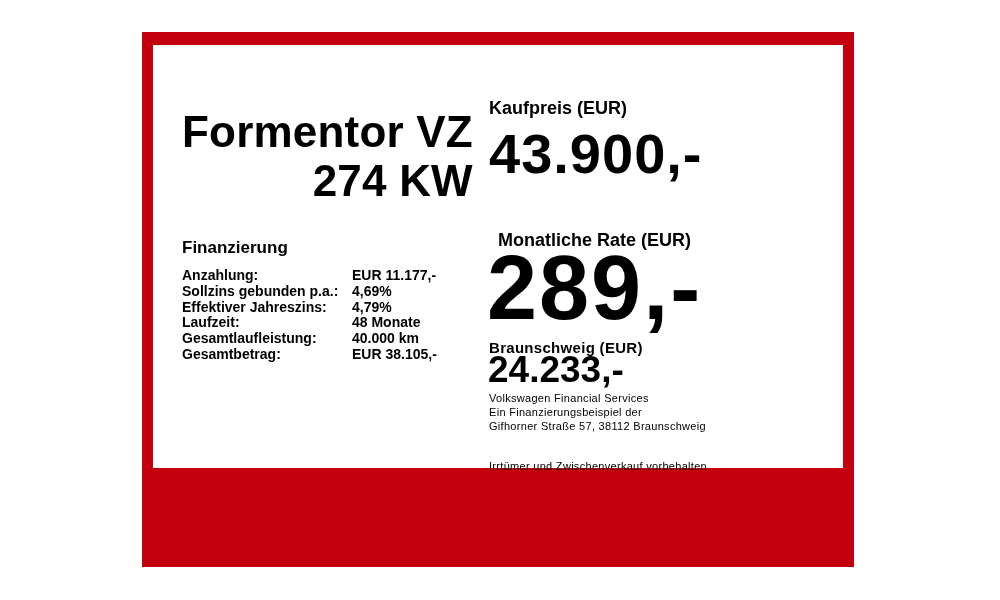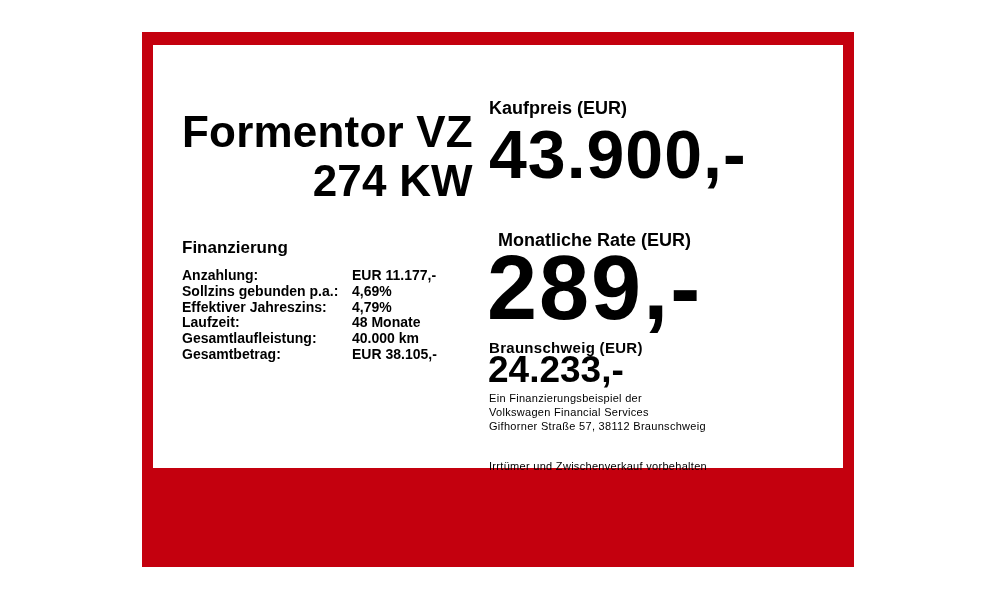--- a/index.html
+++ b/index.html
@@ -38,21 +38,21 @@
   }
   .fin-table {
     position: absolute; left: 29px; top: 223px;
     font-size: 14px; font-weight: bold; line-height: 15.8px;
     white-space: nowrap;
   }
   .fin-row .fin-label { display: inline-block; width: 170px; }
   
   .price-col { position: absolute; left: 336px; top: 0; width: 330px; height: 100%; }
   .kaufpreis-label  { position: absolute; left: 0; top: 53px;  font-size: 18px; font-weight: bold; }
-  .kaufpreis-value  { position: absolute; left: 0; top: 75px;  font-size: 68px; font-weight: bold; line-height: 68px; letter-spacing: 1px; }
+  .kaufpreis-value  { position: absolute; left: 0; top: 75px;  font-size: 56px; font-weight: bold; line-height: 68px; letter-spacing: 1px; }
   .rate-label       { position: absolute; left: 9px; top: 185px; font-size: 18px; font-weight: bold; }
   .rate-value       { position: absolute; left: -2px; top: 198px; font-size: 90px; font-weight: bold; line-height: 90px; letter-spacing: 2px; }
   .schluss-label    { position: absolute; left: 0; top: 294px; font-size: 15px; font-weight: bold; letter-spacing: 0.3px; }
   .schluss-value    { position: absolute; left: -1px; top: 306px; font-size: 37px; font-weight: bold; line-height: 37px; }
   .disclaimer {
     position: absolute; left: 0; top: 346px;
     font-size: 11px; font-weight: normal; line-height: 14px;
     letter-spacing: 0.3px;
   }
   .disclaimer .line { display: block; }
@@ -93,21 +93,21 @@
       <div class="kaufpreis-label">Kaufpreis (EUR)</div>
       <div class="kaufpreis-value">43.900,-</div>
 
       <div class="rate-label">Monatliche Rate (EUR)</div>
       <div class="rate-value">289,-</div>
 
       <div class="schluss-label">Braunschweig (EUR)</div>
       <div class="schluss-value">24.233,-</div>
 
       <div class="disclaimer">
+        <span class="line">Volkswagen Financial Services</span>
         <span class="line">Ein Finanzierungsbeispiel der</span>
-        <span class="line">Volkswagen Financial Services</span>
         <span class="line">Gifhorner Straße 57, 38112 Braunschweig</span>
         <span class="line-last">Irrtümer und Zwischenverkauf vorbehalten</span>
       </div>
     </div>
 
   </div>
 </div>
 
 </body></html>

